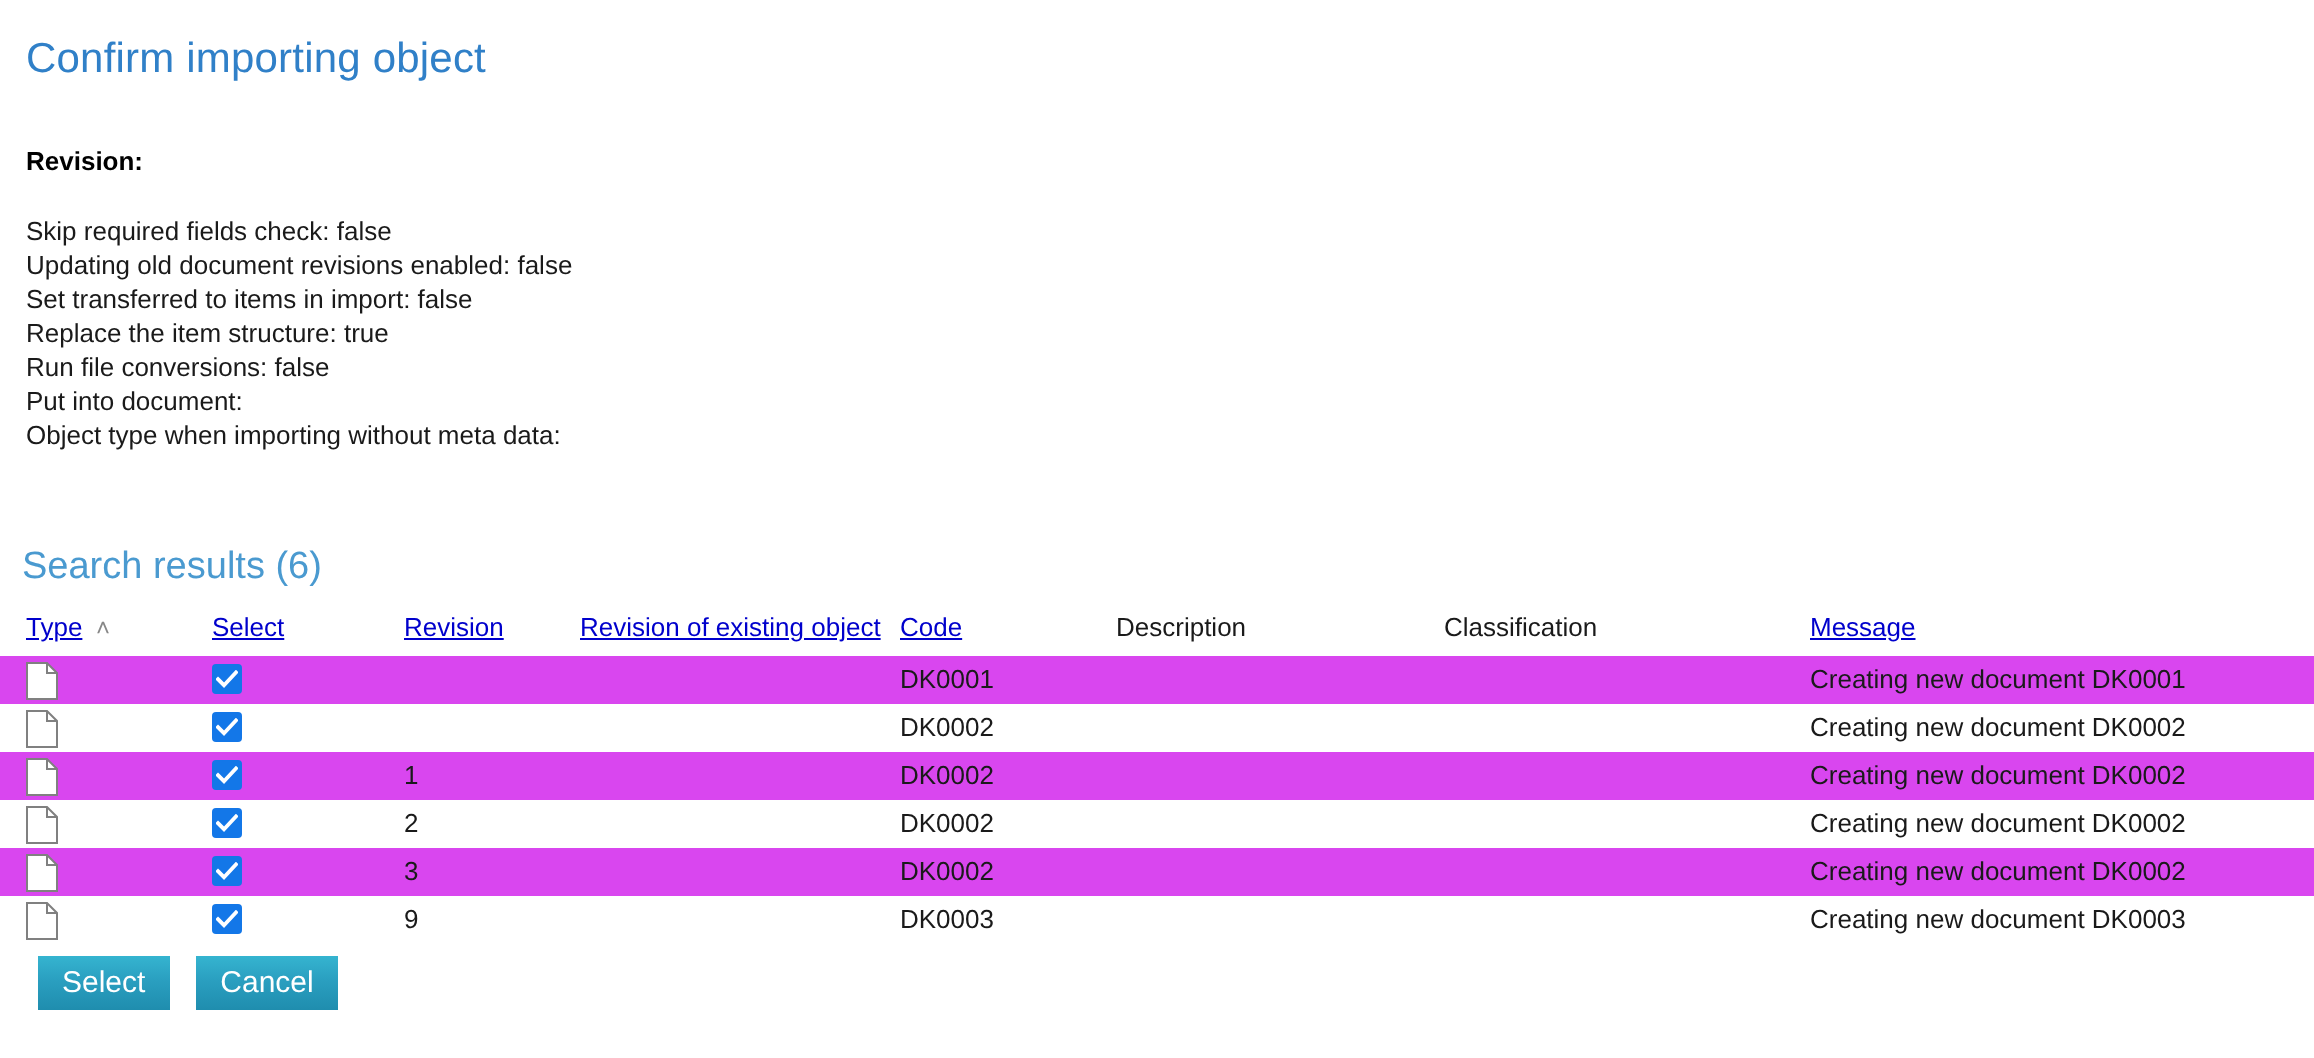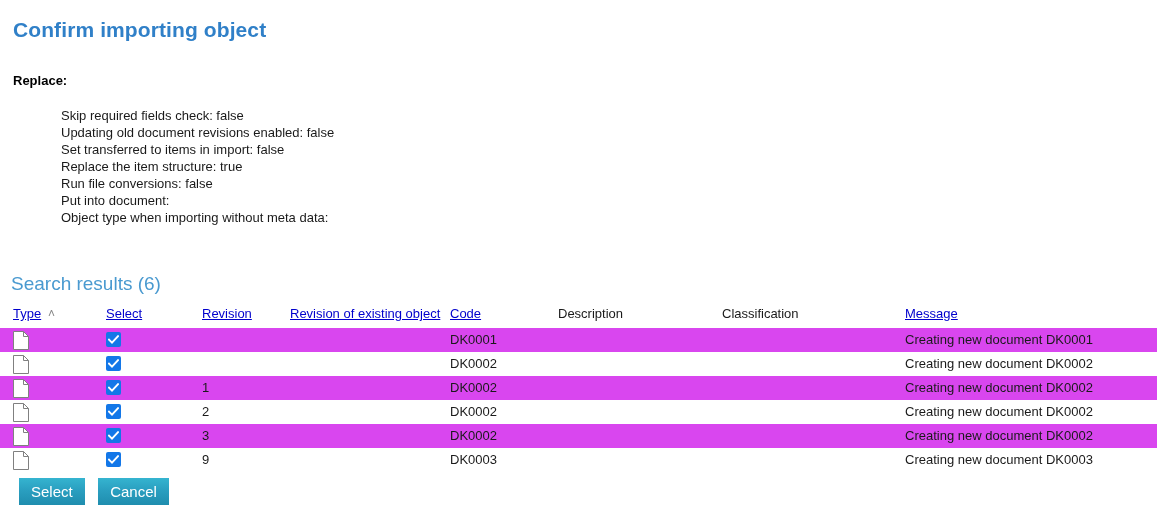--- a/index.html
+++ b/index.html
@@ -14,21 +14,21 @@
     color: #1a1a1a;
     overflow: hidden;
     position: relative;
   }
 
   .page-title {
     position: absolute;
     left: 13px;
     top: 18px;
     font-size: 21px;
-    font-weight: 700;
+    font-weight: 400;
     color: #3080c8;
     letter-spacing: 0.1px;
     white-space: nowrap;
   }
 
   .settings-label {
     position: absolute;
     left: 13px;
     top: 73px;
     font-size: 13px;
@@ -39,21 +39,20 @@
   .settings-list {
     position: absolute;
     left: 13px;
     top: 107px;
     font-size: 13px;
     color: #1a1a1a;
     line-height: 17px;
   }
   .settings-list .setting-line {
     white-space: nowrap;
-    margin-left: 48px;
   }
 
   .results-heading {
     position: absolute;
     left: 11px;
     top: 273px;
     font-size: 19px;
     font-weight: 400;
     color: #4a9ad0;
     white-space: nowrap;
@@ -165,21 +164,21 @@
   }
   .btn + .btn {
     margin-left: 9px;
   }
 </style>
 </head>
 <body>
 
 <div class="page-title">Confirm importing object</div>
 
-<div class="settings-label">Replace:</div>
+<div class="settings-label">Revision:</div>
 
 <div class="settings-list">
   <div class="setting-line">Skip required fields check: false</div>
   <div class="setting-line">Updating old document revisions enabled: false</div>
   <div class="setting-line">Set transferred to items in import: false</div>
   <div class="setting-line">Replace the item structure: true</div>
   <div class="setting-line">Run file conversions: false</div>
   <div class="setting-line">Put into document:</div>
   <div class="setting-line">Object type when importing without meta data:</div>
 </div>

